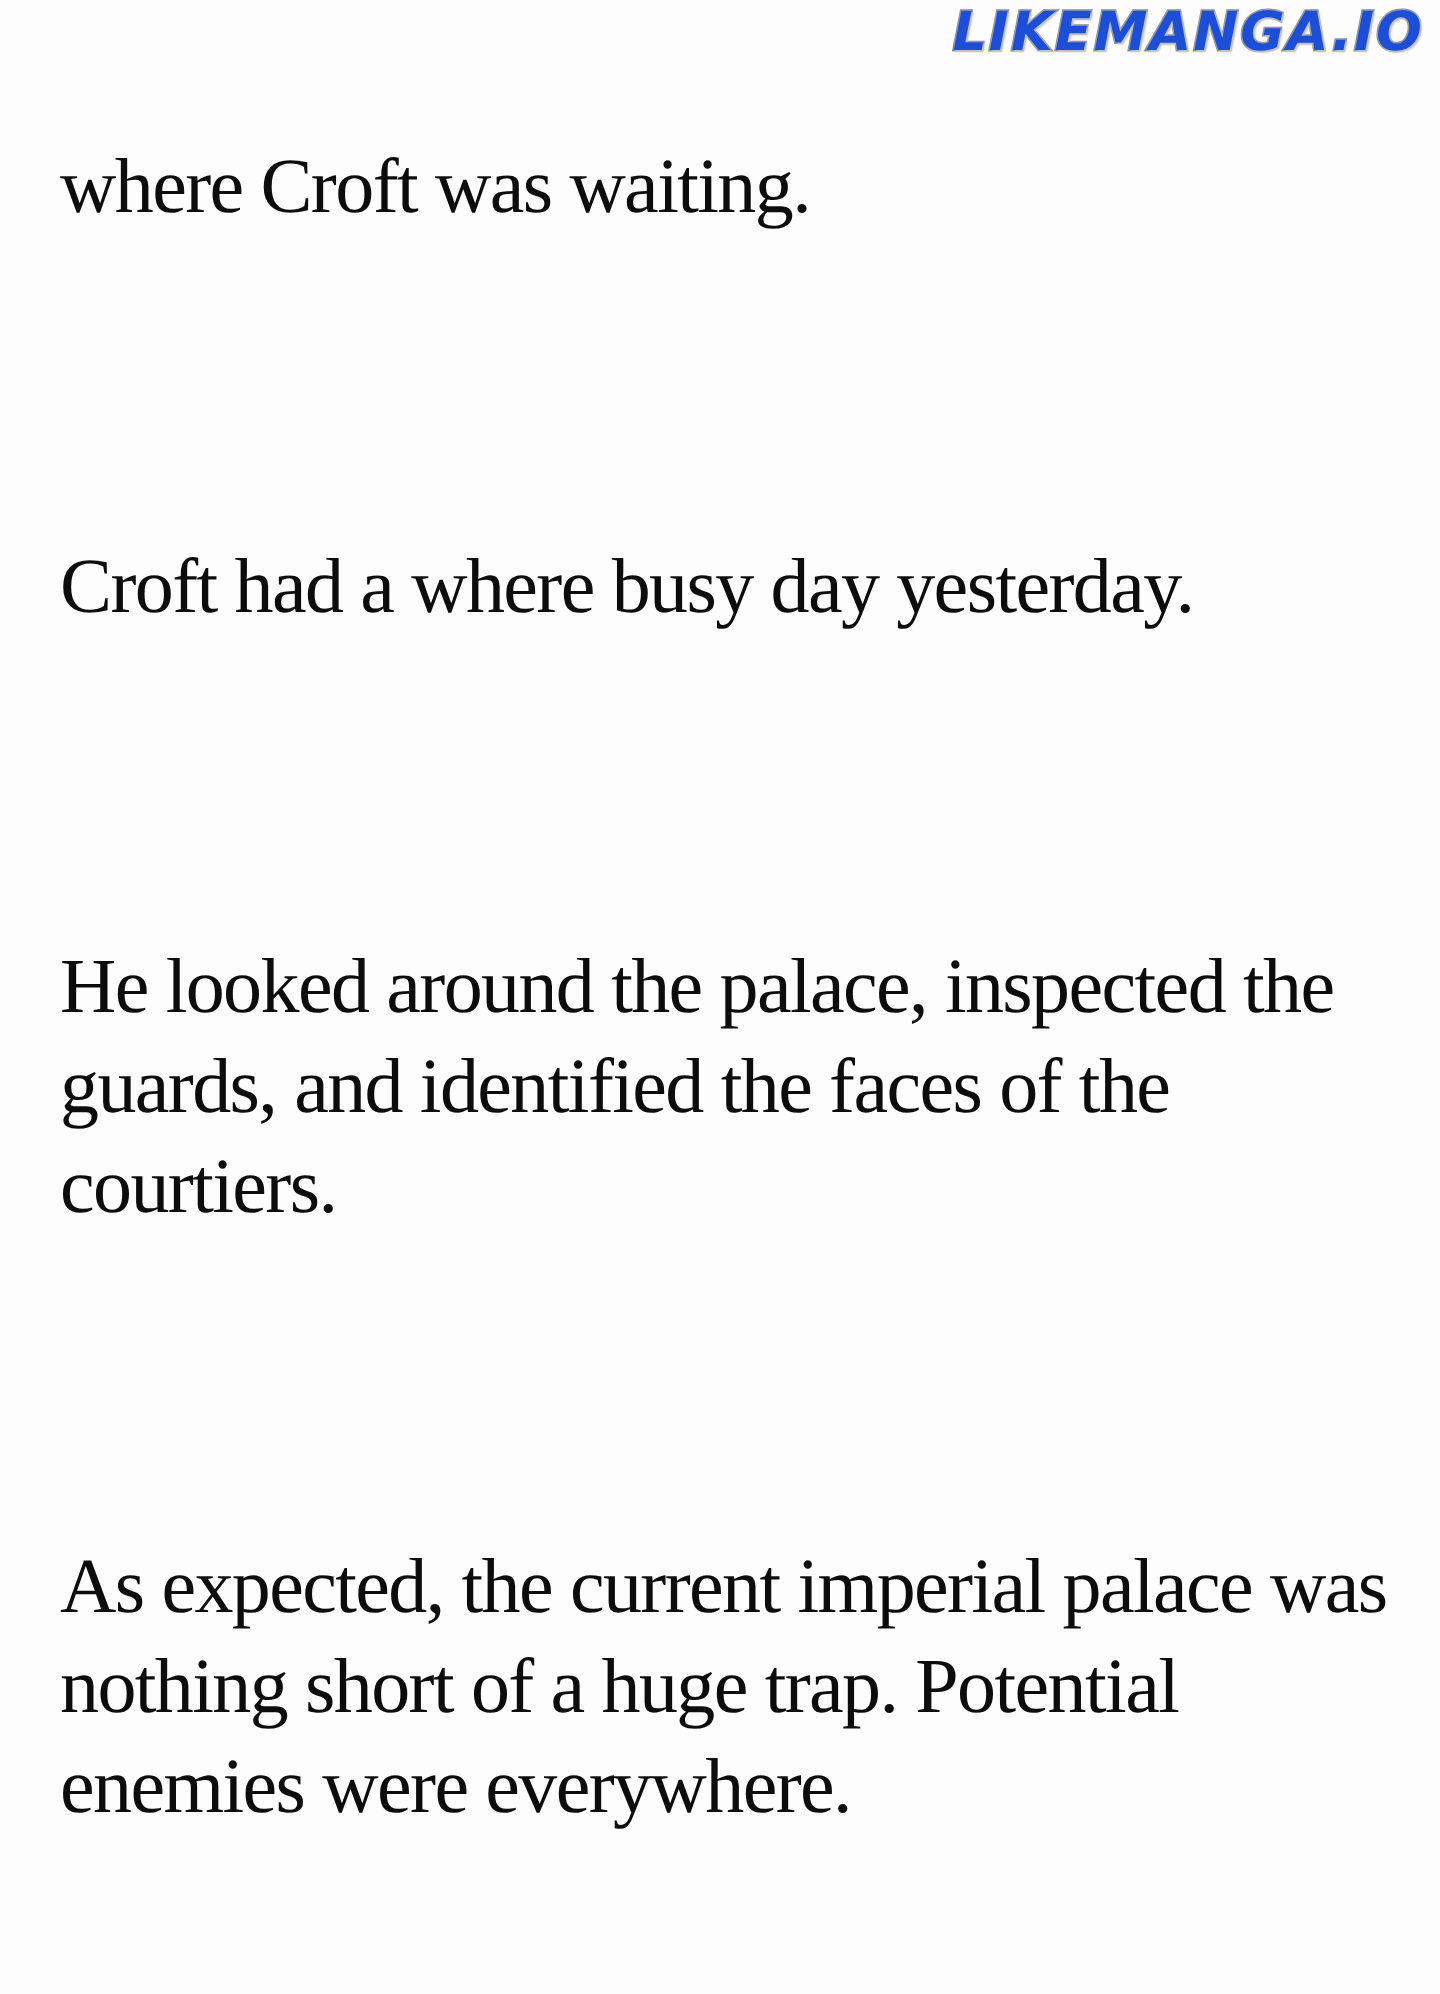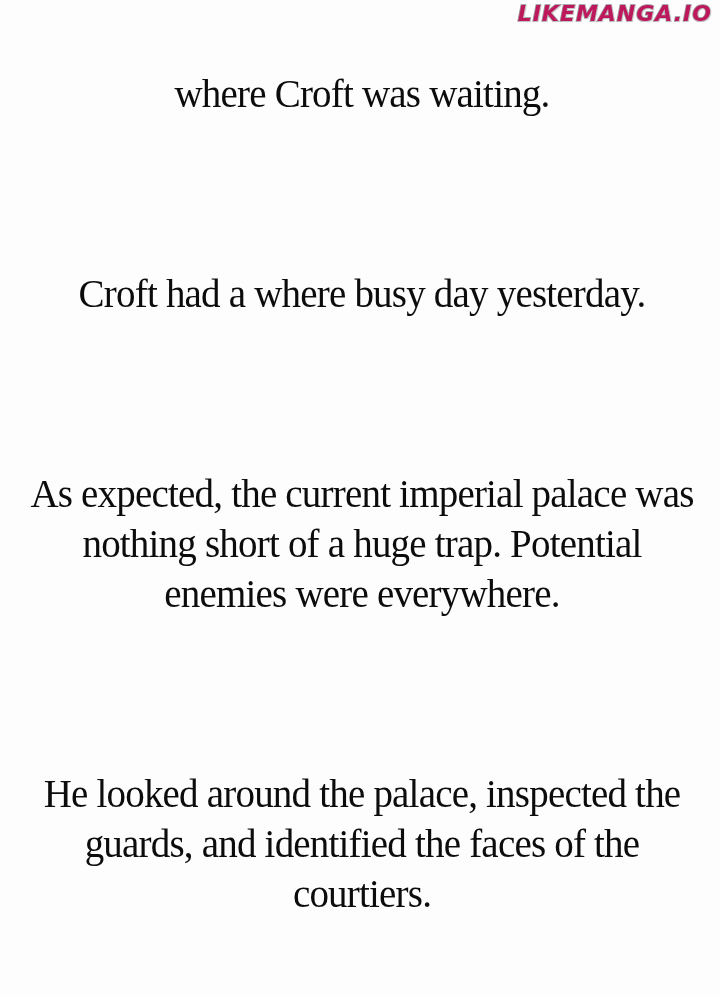--- a/index.html
+++ b/index.html
@@ -28,56 +28,55 @@
     padding: 0 26px 0 30px;
     color: #0c0c0c;
     font-size: 39px;
     line-height: 50px;
     letter-spacing: -0.8px;
     white-space: pre;          
     text-rendering: optimizeLegibility;
   }
   .text-flow p {
     margin: 0 0 50px 0;
-    text-align: center;
   }
   
   .watermark {
     position: absolute;
     top: 1px;
     right: 8px;
     font-family: "DejaVu Sans", sans-serif;
     font-weight: bold;
     font-style: italic;
-    font-size: 22px;
+    font-size: 27px;
     letter-spacing: 1px;
-    color: #be185d;
+    color: #1d4ed8;
     -webkit-text-stroke: 1.5px #8f8f8f;
     paint-order: stroke fill;
     text-shadow:
       0 0 1px #bdbdbd,
       1px 1px 1px #c8c8c8;
     user-select: none;
     text-align: center;
   }
 </style>
 </head>
 <body>
 
 <div class="page">
 
   <div class="watermark">LIKEMANGA.IO</div>
 
   <div class="text-flow">
     <p>where Croft was waiting.</p>
     <p>Croft had a where busy day yesterday.</p>
+    <p>He looked around the palace, inspected the
+guards, and identified the faces of the
+courtiers.</p>
     <p>As expected, the current imperial palace was
 nothing short of a huge trap. Potential
 enemies were everywhere.</p>
-    <p>He looked around the palace, inspected the
-guards, and identified the faces of the
-courtiers.</p>
     
     
     
   </div>
 
 </div>
 
 </body></html>

